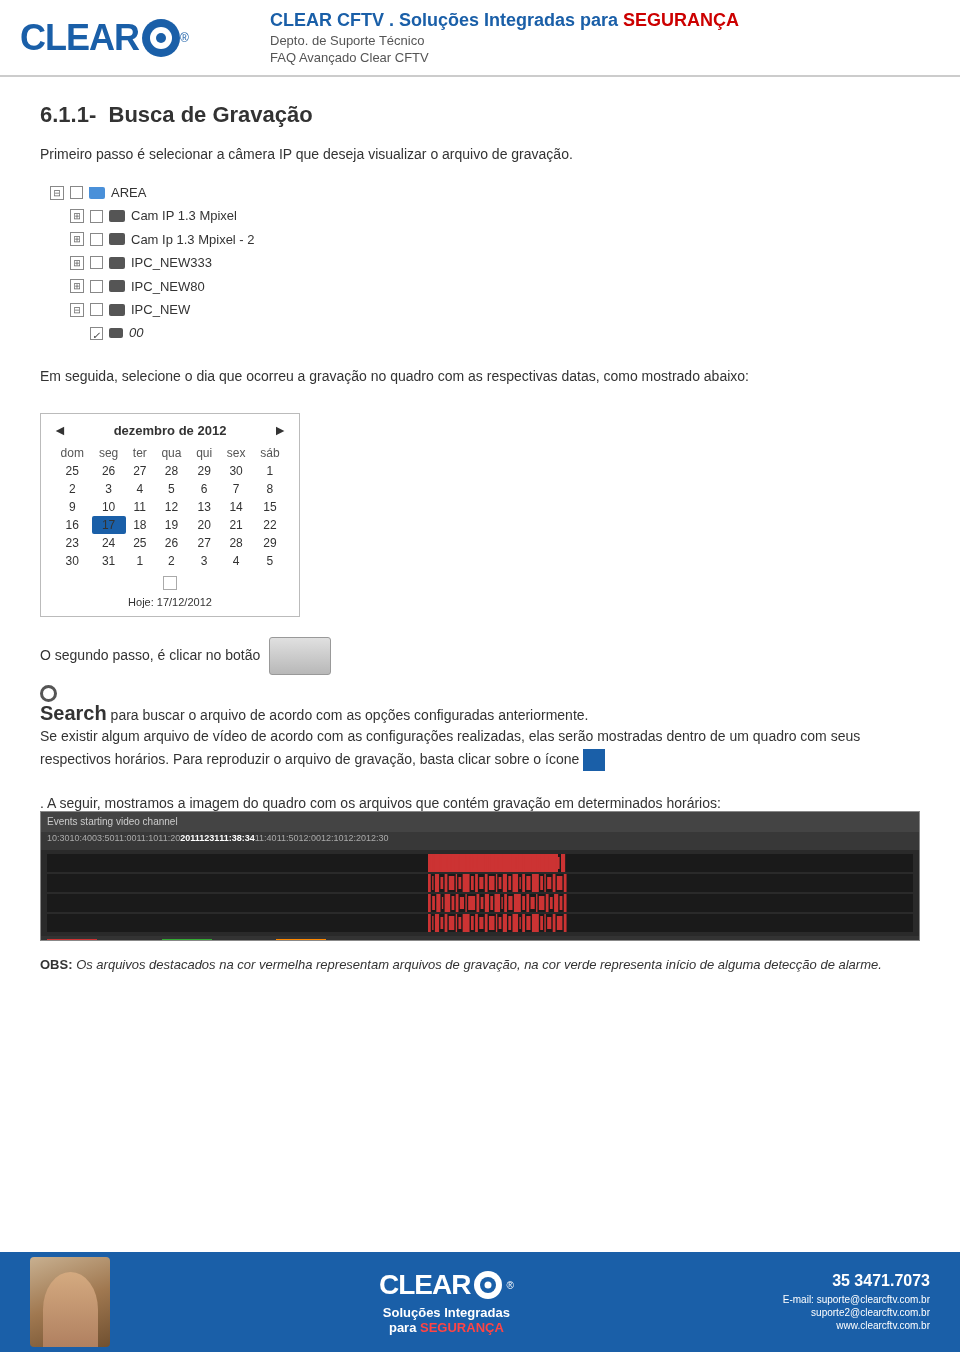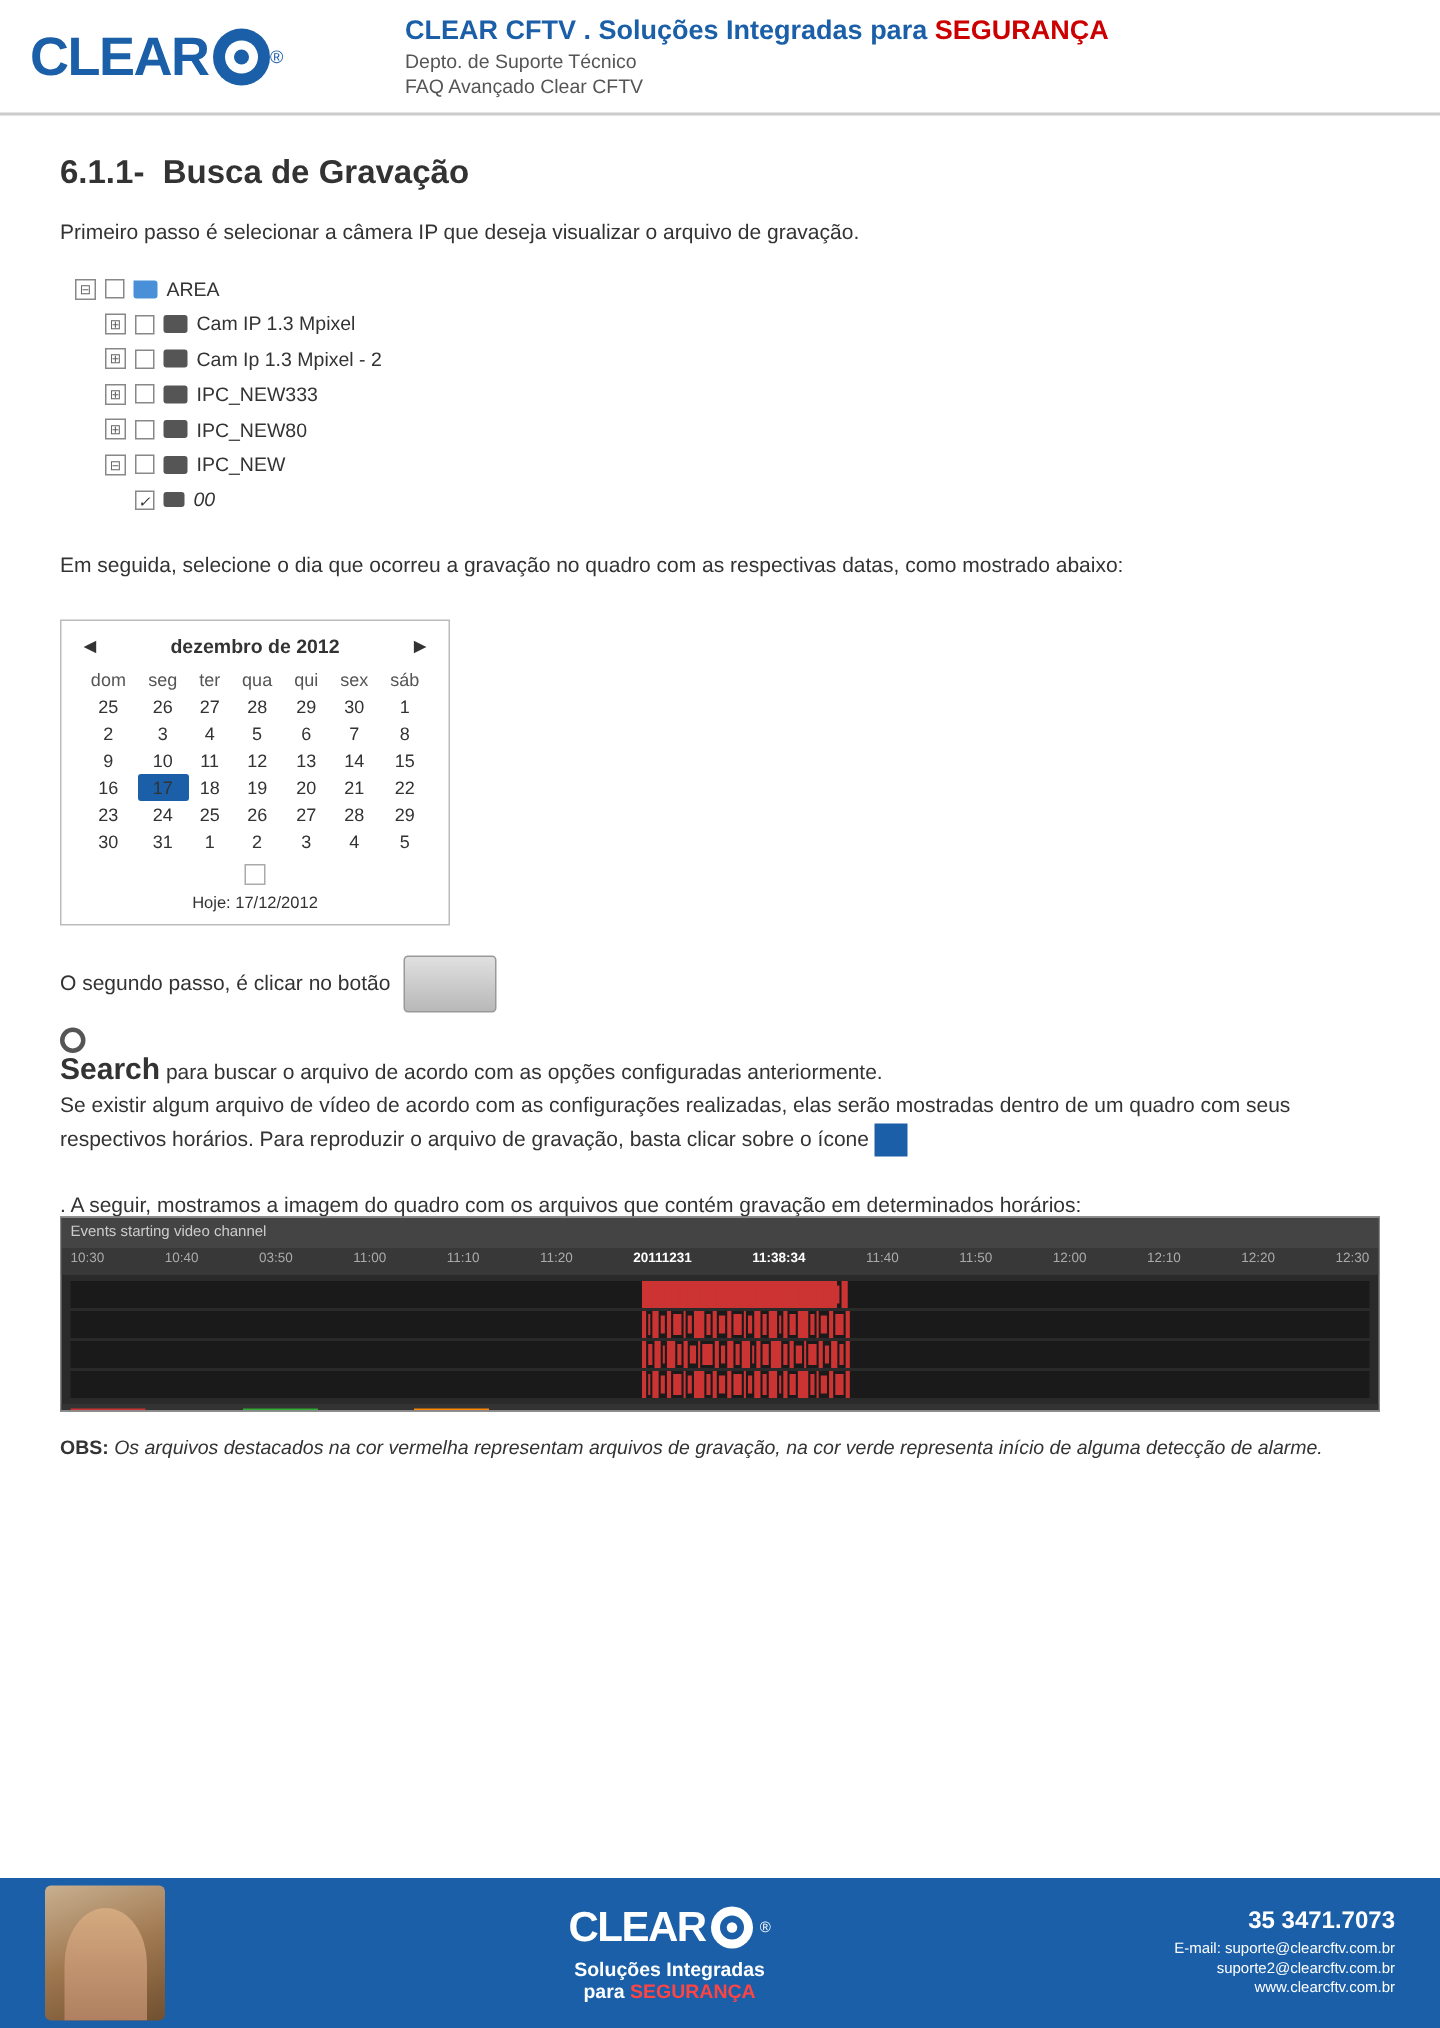--- a/index.html
+++ b/index.html
@@ -257,21 +257,21 @@
       height: 20px;
       align-items: center;
       padding: 0 6px;
     }
     .rec-header-text {
       color: #ccc;
       font-size: 10px;
     }
     .time-ruler {
       display: flex;
-      justify-content: space-between;
+      justify-content: flex-start;
       padding: 1px 6px;
       height: 18px;
       background: #383838;
     }
     .time-label {
       color: #aaa;
       font-size: 9px;
     }
     .timeline-rows {
       padding: 2px 6px;

